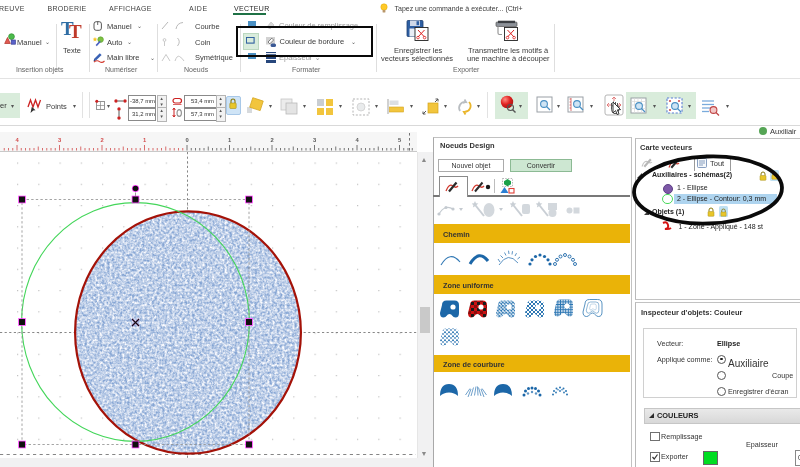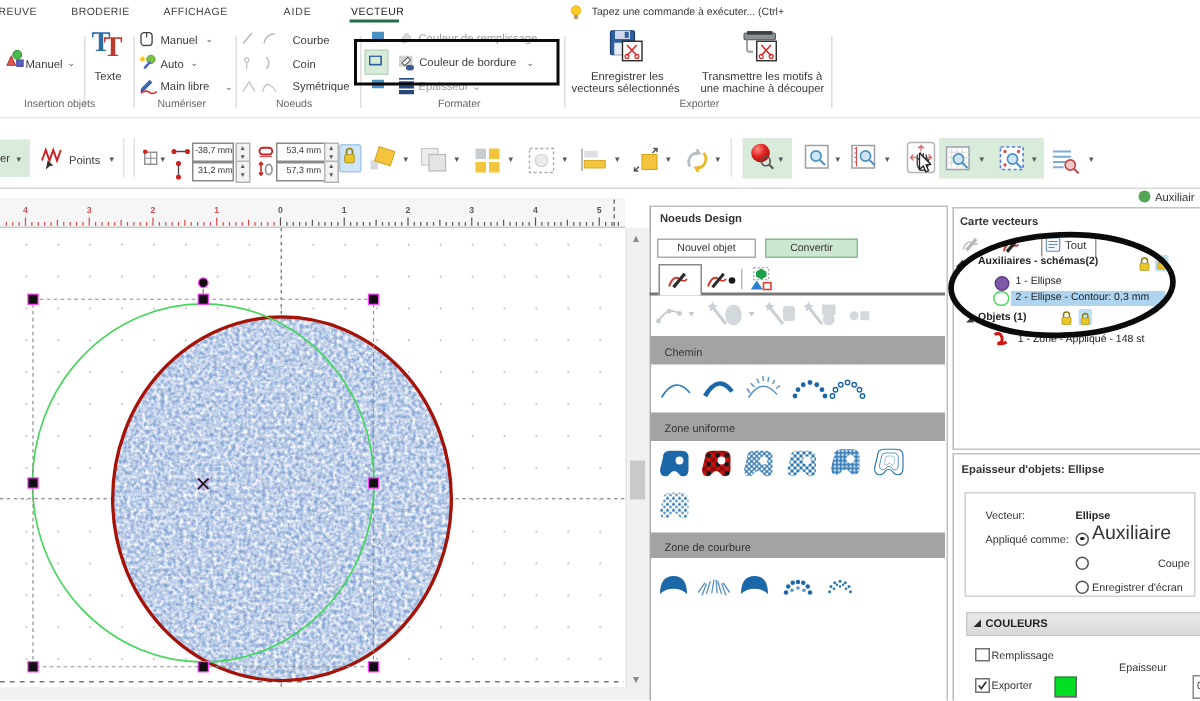--- a/index.html
+++ b/index.html
@@ -4,21 +4,21 @@
 html,body{margin:0;padding:0}
 body{width:800px;height:467px;position:relative;overflow:hidden;background:#fff;
  font-family:"Liberation Sans",sans-serif;color:#333;-webkit-font-smoothing:antialiased}
 .ab{position:absolute}
 .lbl{font-size:7.5px;color:#3a3a3a;white-space:nowrap}
 .glbl{font-size:7px;color:#646464;white-space:nowrap}
 .dis{color:#9a9a9a}
 .car{font-size:6px;color:#555}
 .sep{width:1px;background:#dedede}
 .tsep{width:1px;background:#e2e2e2}
-.band{background:#a3a3a3;font-weight:normal;font-size:7.3px;color:#333}
+.band{background:#eab308;font-weight:bold;font-size:7.3px;color:#333}
 svg{display:block}
 </style></head>
 <body>
 
 <div class="ab" style="left:0;top:0;width:800px;height:21px;background:#fff"></div>
 <div class="ab" style="left:-1px;top:4.5px;font-size:7px;letter-spacing:.3px;color:#3f3f3f">REUVE</div>
 <div class="ab" style="left:47.5px;top:4.5px;font-size:7px;letter-spacing:.3px;color:#3f3f3f">BRODERIE</div>
 <div class="ab" style="left:109px;top:4.5px;font-size:7px;letter-spacing:.3px;color:#3f3f3f">AFFICHAGE</div>
 <div class="ab" style="left:189px;top:4.5px;font-size:7px;letter-spacing:.6px;color:#3f3f3f">AIDE</div>
 <div class="ab" style="left:234px;top:4.5px;font-size:7px;letter-spacing:.3px;color:#1f1f1f">VECTEUR</div>
@@ -740,28 +740,28 @@
 <svg class="ab" style="left:661px;top:220.5px" width="13" height="11" viewBox="0 0 13 11">
     <path d="M2,2 q4,-2 5,2 q.8,3.5 -3,4 q4,.5 6,-1" fill="none" stroke="#d41414" stroke-width="2"></path>
   </svg>
 <div class="ab" style="left:678.5px;top:222.5px;font-size:7px;color:#222">1 - Zone - Appliqué - 148 st</div>
 
 <svg class="ab" style="left:630px;top:150px" width="170" height="80" viewBox="0 0 170 80">
     <ellipse cx="78" cy="40" rx="74" ry="33.5" fill="none" stroke="#0a0a0a" stroke-width="3.8" transform="rotate(-2 78 40)"></ellipse>
   </svg>
 
 <div class="ab" style="left:635px;top:302px;width:165px;height:165px;background:#fff;border-left:1px solid #b9b9b9;border-top:1px solid #c2c2c2"></div>
-<div class="ab" style="left:641px;top:308px;font-size:7.5px;font-weight:bold;color:#333">Epaisseur d'objets: Ellipse</div>
+<div class="ab" style="left:641px;top:308px;font-size:7.5px;font-weight:bold;color:#333">Inspecteur d'objets: Couleur</div>
 <div class="ab" style="left:643px;top:328px;width:152px;height:68px;border:1px solid #d0d0d0;background:#fff"></div>
 <div class="ab" style="left:657px;top:338.5px;font-size:7.2px;color:#333">Vecteur:</div>
 <div class="ab" style="left:717px;top:338.5px;font-size:7.2px;font-weight:bold;color:#222">Ellipse</div>
 <div class="ab" style="left:657px;top:354.5px;font-size:7.2px;color:#333">Appliqué comme:</div>
 <div class="ab" style="left:717px;top:354.5px;width:7px;height:7px;border:1px solid #555;border-radius:50%;background:#fff"></div>
 <div class="ab" style="left:720.1px;top:357.6px;width:2.9px;height:2.9px;border-radius:50%;background:#222"></div>
-<div class="ab" style="left:728px;top:347px;font-size:13px;color:#333">Auxiliaire</div>
+<div class="ab" style="left:728px;top:358px;font-size:10px;color:#333">Auxiliaire</div>
 <div class="ab" style="left:717px;top:370.5px;width:7px;height:7px;border:1px solid #555;border-radius:50%;background:#fff"></div>
 <div class="ab" style="left:772px;top:370.5px;font-size:7.2px;color:#333">Coupe</div>
 <div class="ab" style="left:717px;top:386.5px;width:7px;height:7px;border:1px solid #555;border-radius:50%;background:#fff"></div>
 <div class="ab" style="left:728px;top:386.5px;font-size:7.2px;color:#333">Enregistrer d'écran</div>
 <div class="ab" style="left:644px;top:407.5px;width:156px;height:14.5px;background:linear-gradient(#e9e9e9,#d8d8d8);border:1px solid #c6c6c6"></div>
 <svg class="ab" style="left:648px;top:412px" width="7" height="7" viewBox="0 0 7 7">
     <path d="M6,1 L6,6 L1,6 Z" fill="#2b2b2b"></path>
   </svg>
 <div class="ab" style="left:657px;top:411px;font-size:7.4px;font-weight:bold;color:#222">COULEURS</div>
 <div class="ab" style="left:650px;top:431.5px;width:7.5px;height:7.5px;border:1px solid #707070;background:#fff"></div>

